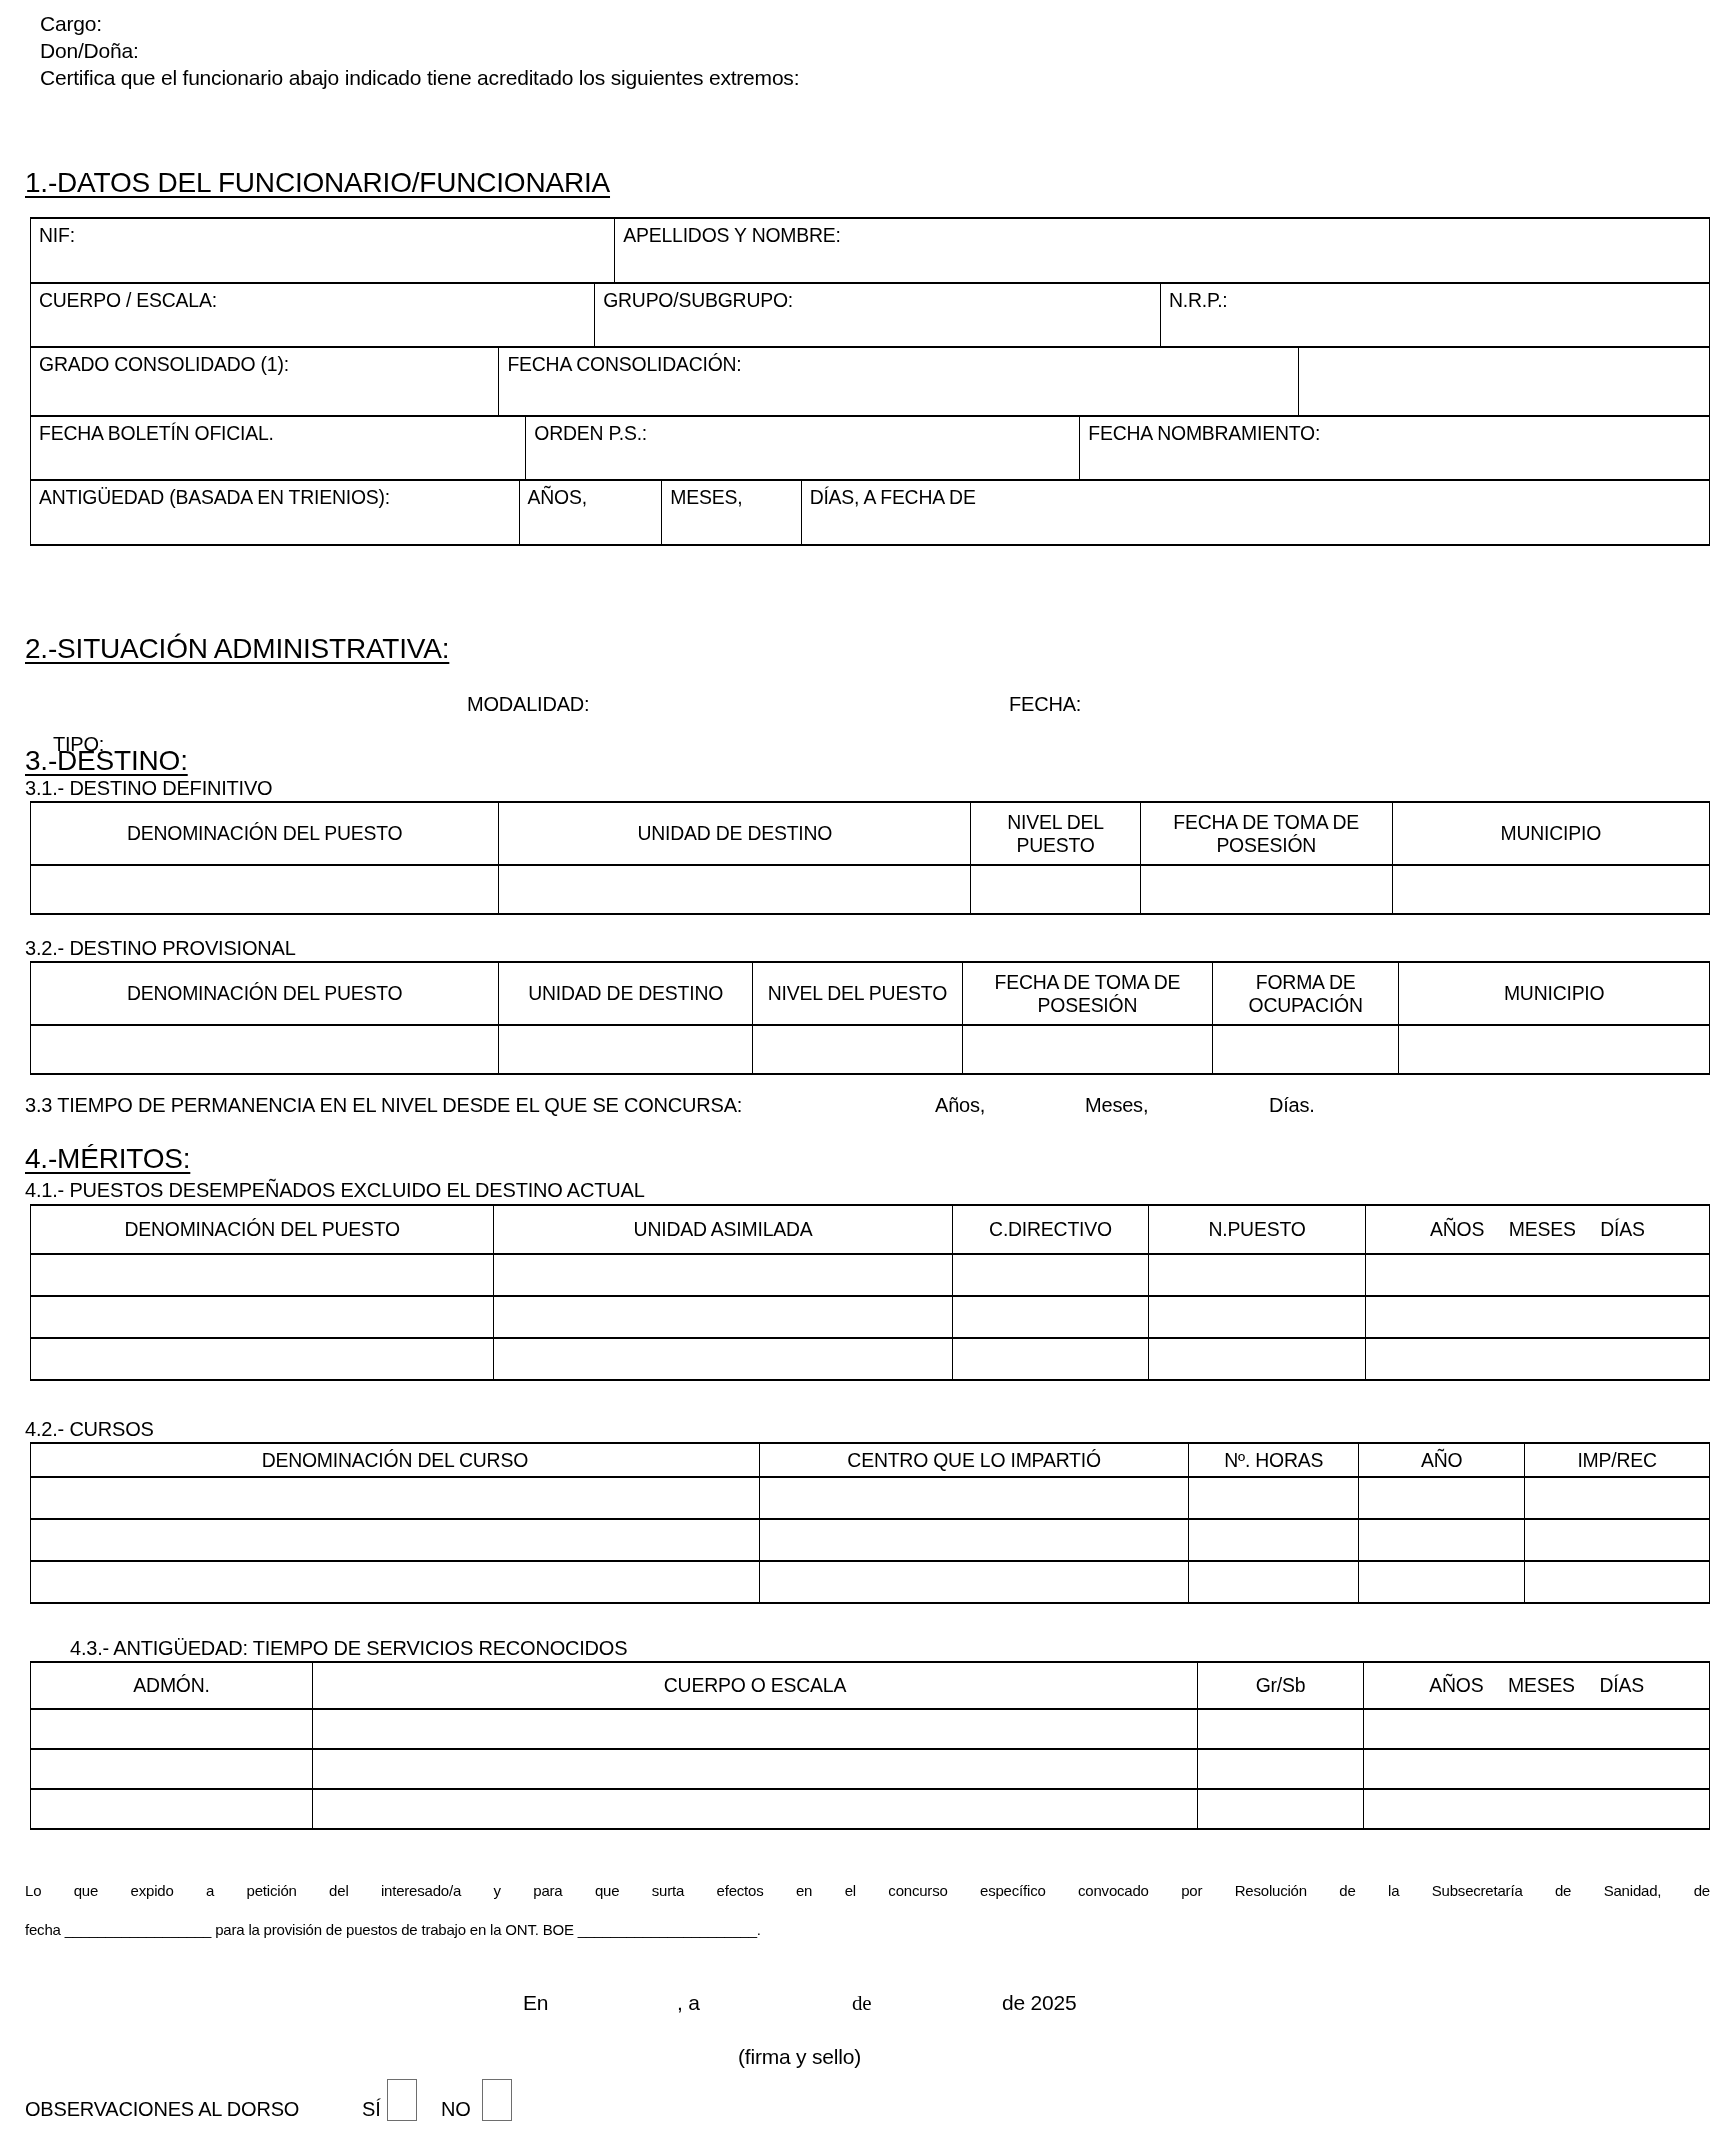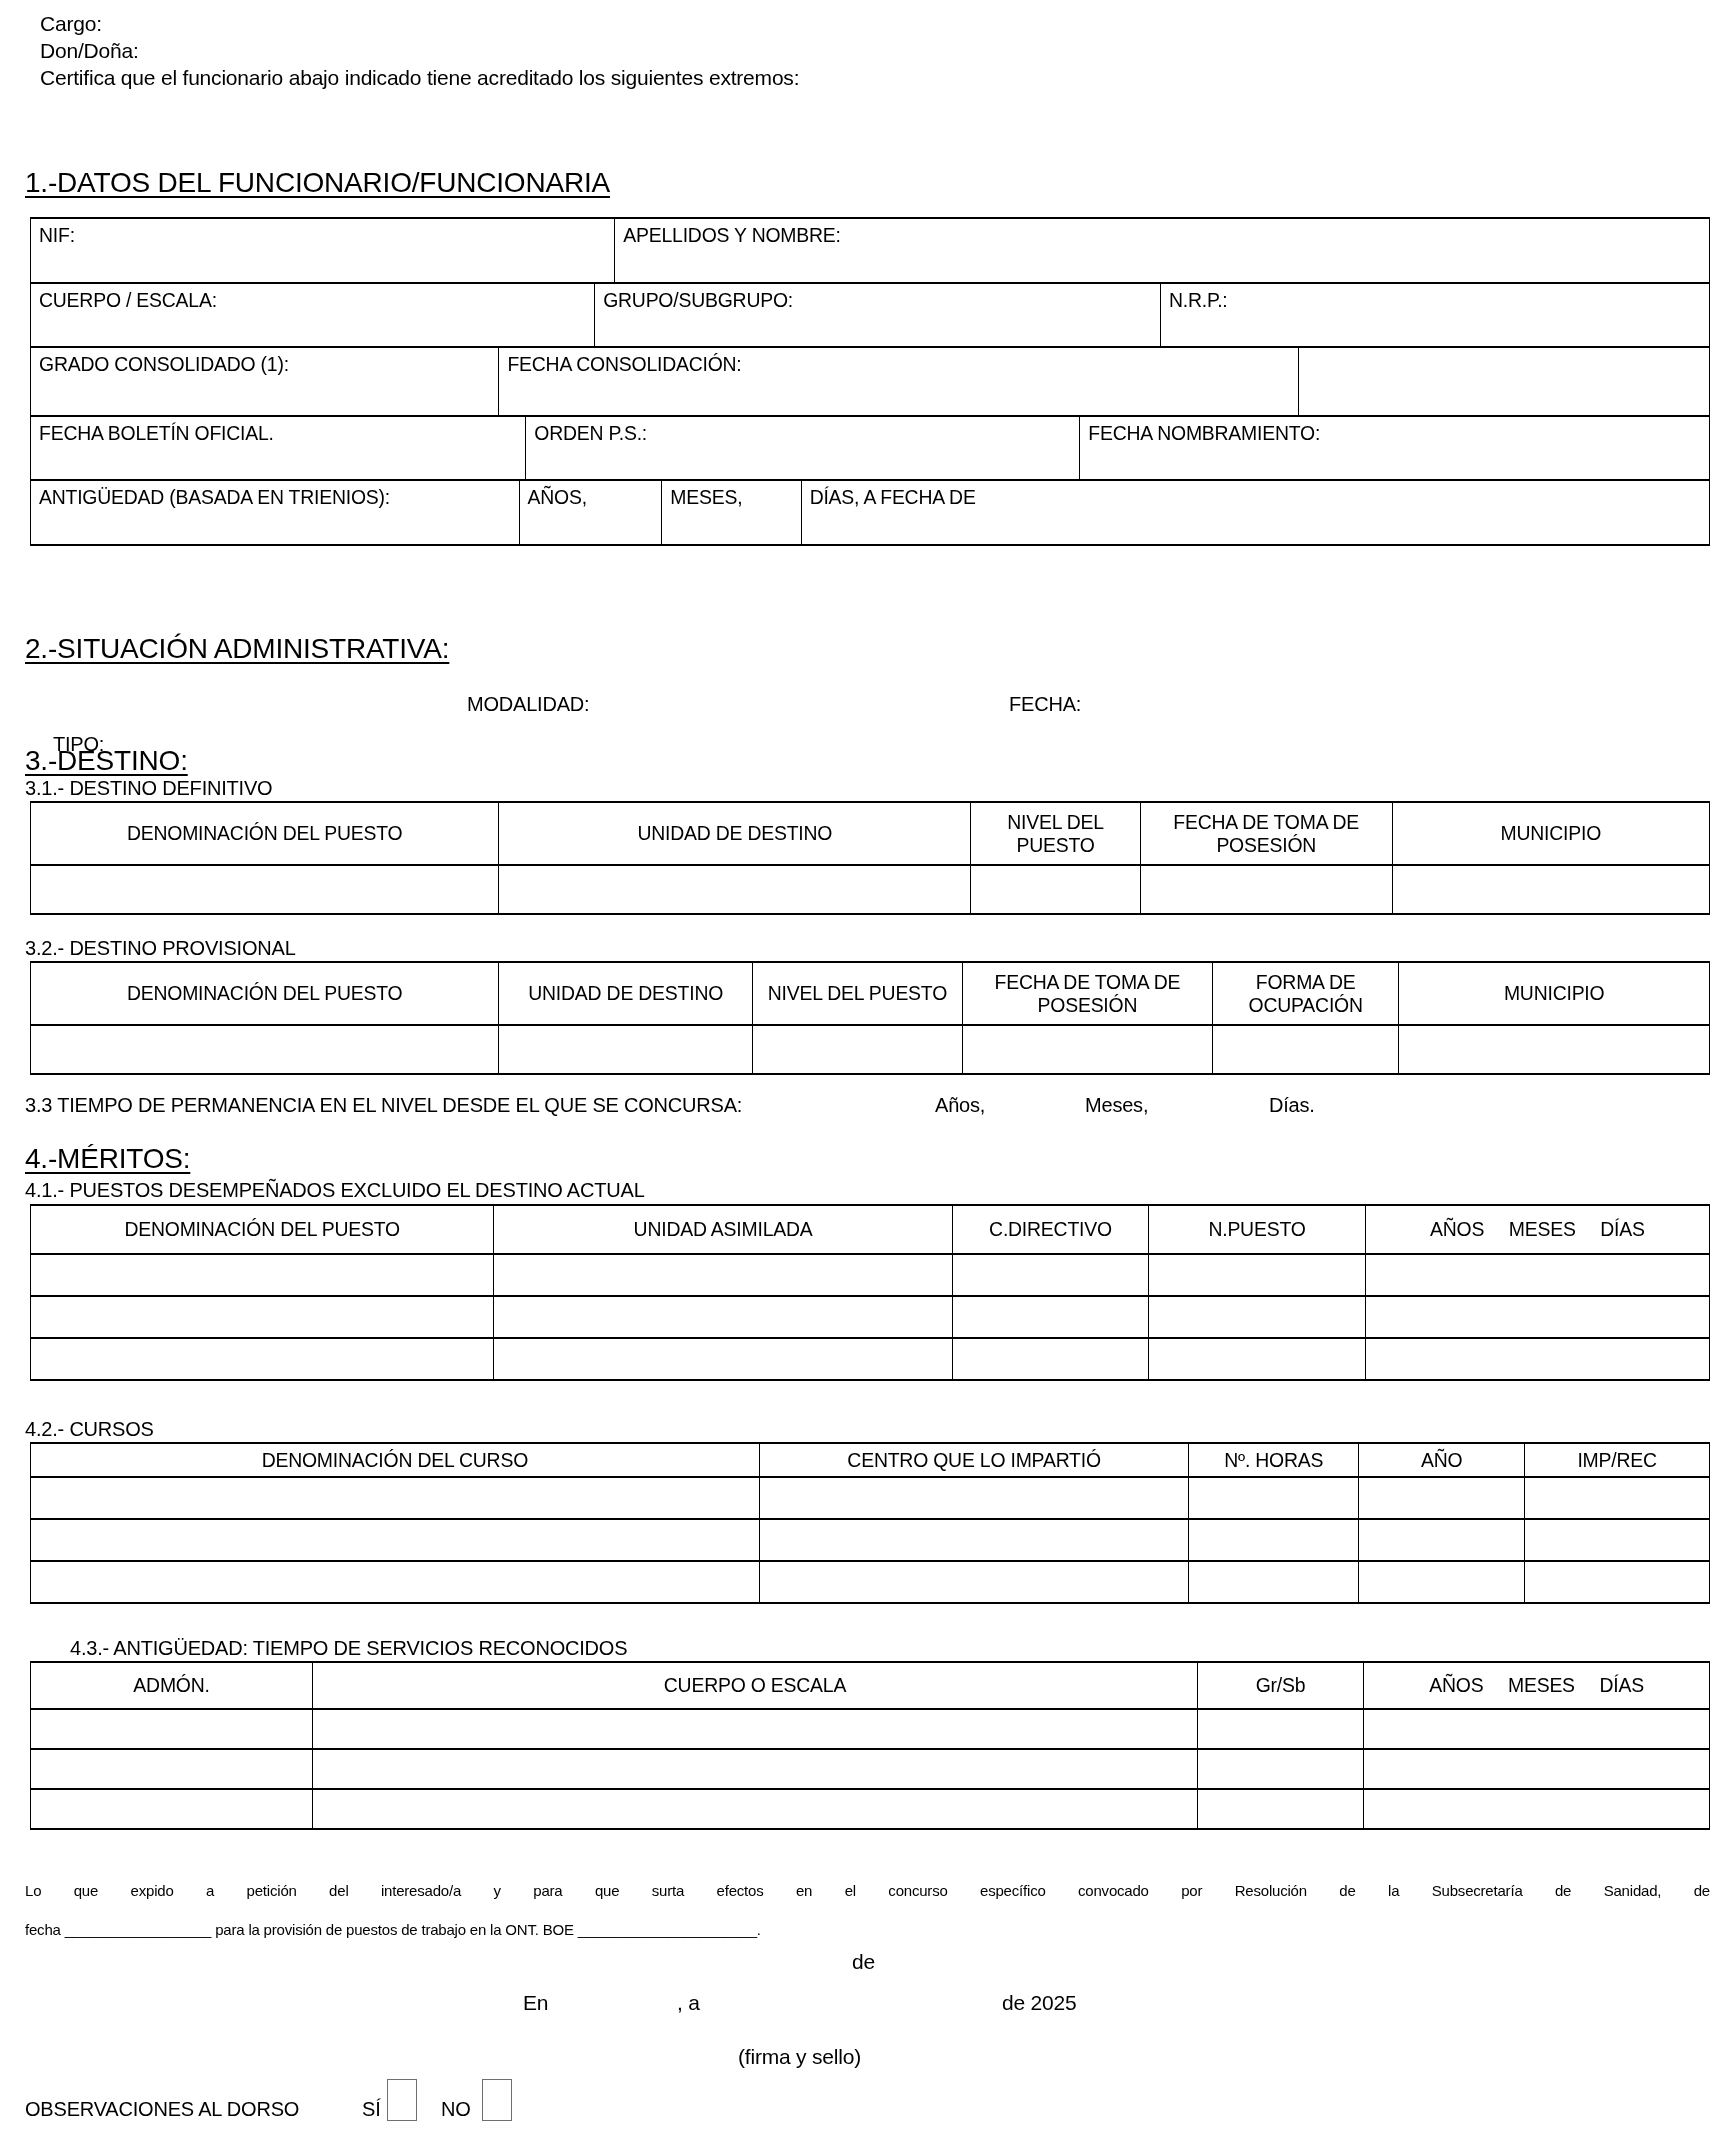--- a/index.html
+++ b/index.html
@@ -303,21 +303,21 @@
   </tbody>
     </table>
 
   <div class="abs para" style="left:25px;top:1871px;">
     <div class="l1">Lo que expido a petición del interesado/a y para que surta efectos en el concurso específico convocado por Resolución de la Subsecretaría de Sanidad, de</div>
     <div>fecha __________________ para la provisión de puestos de trabajo en la ONT. BOE ______________________.</div>
   </div>
 
   <div class="abs body-txt" style="left:523px;top:1991px;">En</div>
   <div class="abs body-txt" style="left:677px;top:1991px;">, a</div>
-  <div class="abs body-txt" style="left:852px;top:1950px;">de</div>
+  <div class="abs body-txt" style="left:852px;top:1991px;font-family:Liberation Serif, serif;">de</div>
   <div class="abs body-txt" style="left:1002px;top:1991px;">de 2025</div>
 
   <div class="abs body-txt" style="left:738px;top:2045px;">(firma y sello)</div>
 
   <div class="abs subheading" style="left:25px;top:2098px;">OBSERVACIONES AL DORSO</div>
   <div class="abs subheading" style="left:362px;top:2098px;">SÍ</div>
   <span class="abs chkbox" style="left:387px;top:2079px;"></span>
   <div class="abs subheading" style="left:441px;top:2098px;">NO</div>
   <span class="abs chkbox" style="left:482px;top:2079px;"></span>
 

